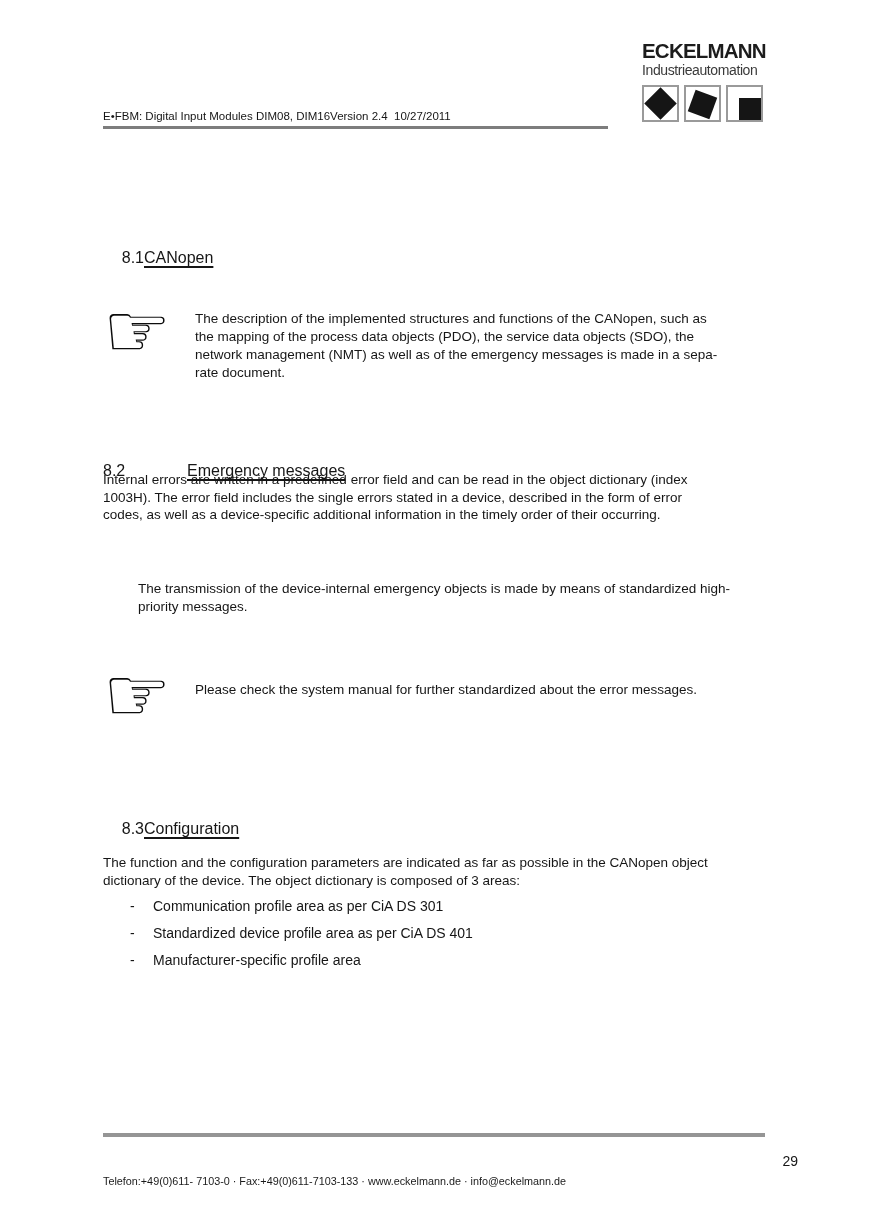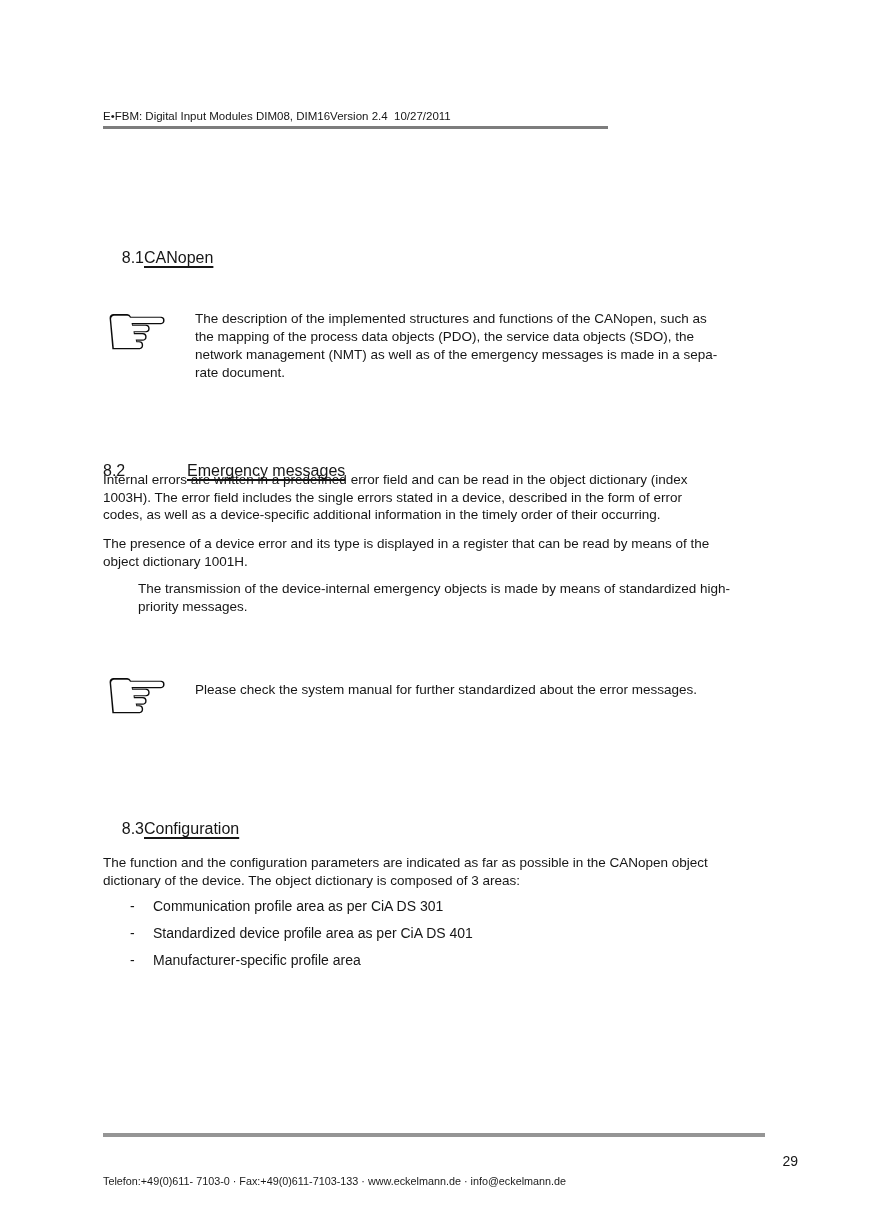--- a/index.html
+++ b/index.html
@@ -119,20 +119,35 @@
 <body>
 
 <div class="page">
 
   <div class="header">
     <span class="left">E•FBM: Digital Input Modules DIM08, DIM16</span>
     <span class="right">Version 2.4  10/27/2011</span>
   </div>
   <div class="header-rule"></div>
 
+  <div class="logo">
+    <div class="logo-brand">ECKELMANN</div>
+    <div class="logo-sub">Industrieautomation</div>
+    <div class="logo-squares">
+      <div class="logo-square">
+          <div class="ls-inner ls1"></div>
+        </div>
+      <div class="logo-square">
+          <div class="ls-inner ls2"></div>
+        </div>
+      <div class="logo-square">
+          <div class="ls-inner ls3"></div>
+        </div>
+    </div>
+  </div>
 
 
   <div class="h-sub h-81">
     <span class="num-sm">8.1</span><span class="title">CANopen</span>
   </div>
 
   <div class="note note-1">
     <div class="note-icon">☞</div>
     <div class="note-text">The description of the implemented structures and functions of the CANopen, such as
 the mapping of the process data objects (PDO), the service data objects (SDO), the
@@ -140,22 +155,20 @@
 rate document.</div>
   </div>
 
   <div class="h-sub h-82">
     <span class="num-lg">8.2</span><span class="title">Emergency messages</span>
   </div>
 
   <div class="para p-em1">Internal errors are written in a predefined error field and can be read in the object dictionary (index
 1003H). The error field includes the single errors stated in a device, described in the form of error
 codes, as well as a device-specific additional information in the timely order of their occurring.</div>
-  <div class="para p-em2">The presence of a device error and its type is displayed in a register that can be read by means of the
-object dictionary 1001H.</div>
   <div class="para p-em3">The transmission of the device-internal emergency objects is made by means of standardized high-
 priority messages.</div>
 
   <div class="note note-2">
     <div class="note-icon">☞</div>
     <div class="note-text">Please check the system manual for further standardized about the error messages.</div>
   </div>
 
   <div class="h-sub h-83">
     <span class="num-sm">8.3</span><span class="title">Configuration</span>

